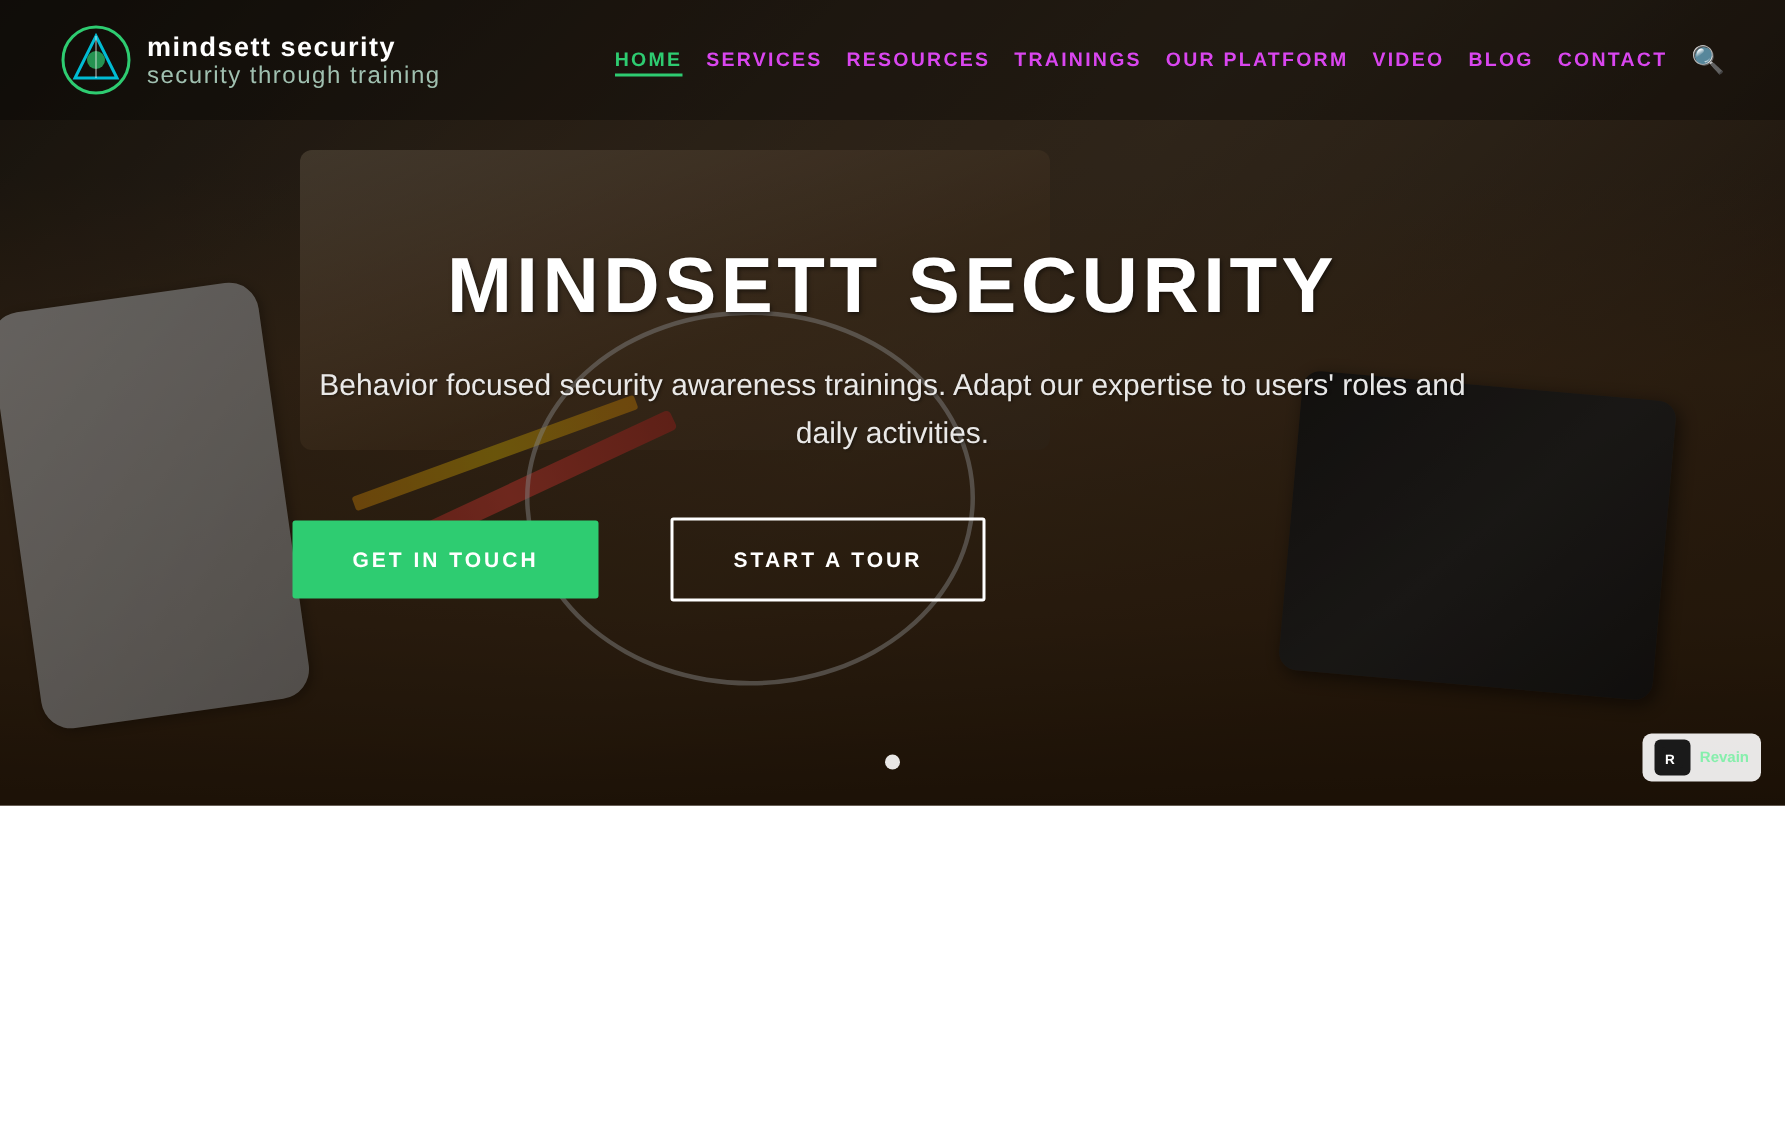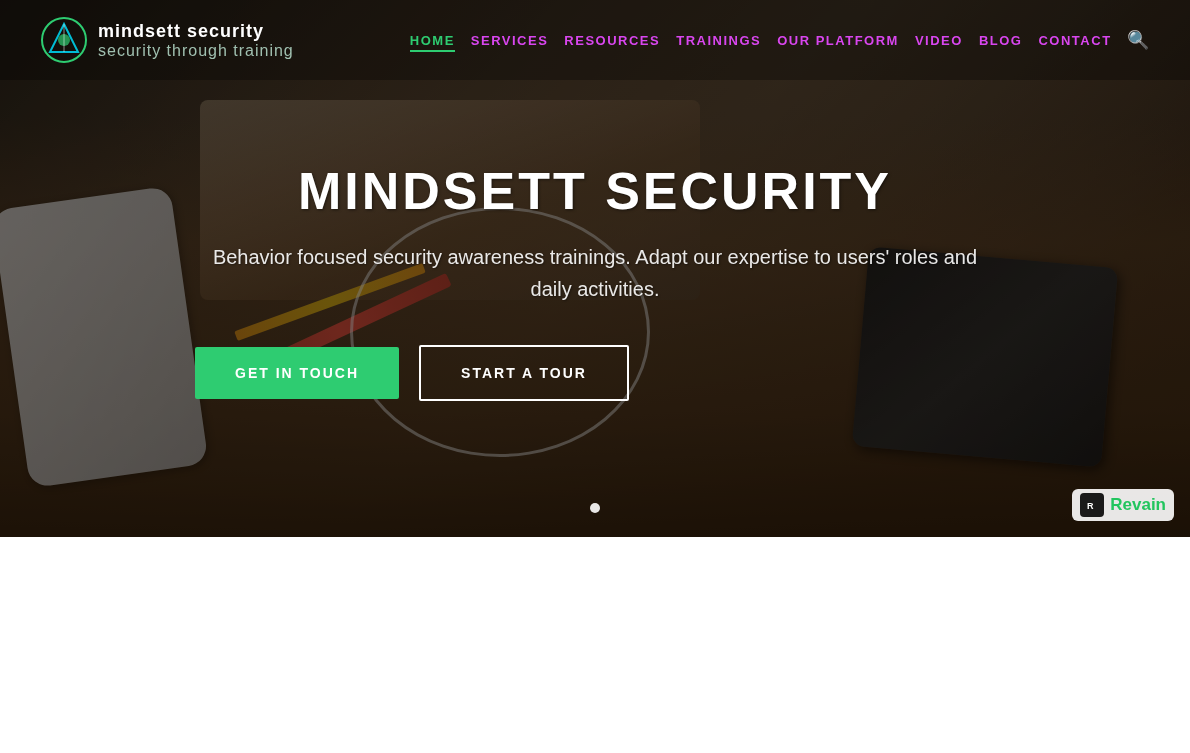--- a/index.html
+++ b/index.html
@@ -157,23 +157,23 @@
       border-radius: 4px;
       display: flex;
       align-items: center;
       justify-content: center;
       color: white;
       font-size: 12px;
       font-weight: bold;
     }
 
     .revain-badge .badge-text {
-      font-size: 17px;
+      font-size: 10px;
       font-weight: 600;
-      color: #22c55e;
+      color: #86efac;
     }
 
     
     .navbar {
       position: absolute;
       top: 0;
       left: 0;
       right: 0;
       height: 80px;
       display: flex;
@@ -298,20 +298,21 @@
       color: white;
       border: 2px solid white;
       padding: 18px 40px;
       font-size: 14px;
       font-weight: 700;
       letter-spacing: 2px;
       text-transform: uppercase;
       cursor: pointer;
       border-radius: 2px;
       transition: all 0.2s;
+      margin-left: 28px;
     }
 
     
     .slider-dots {
       position: absolute;
       bottom: 24px;
       left: 50%;
       transform: translateX(-50%);
       display: flex;
       gap: 10px;

